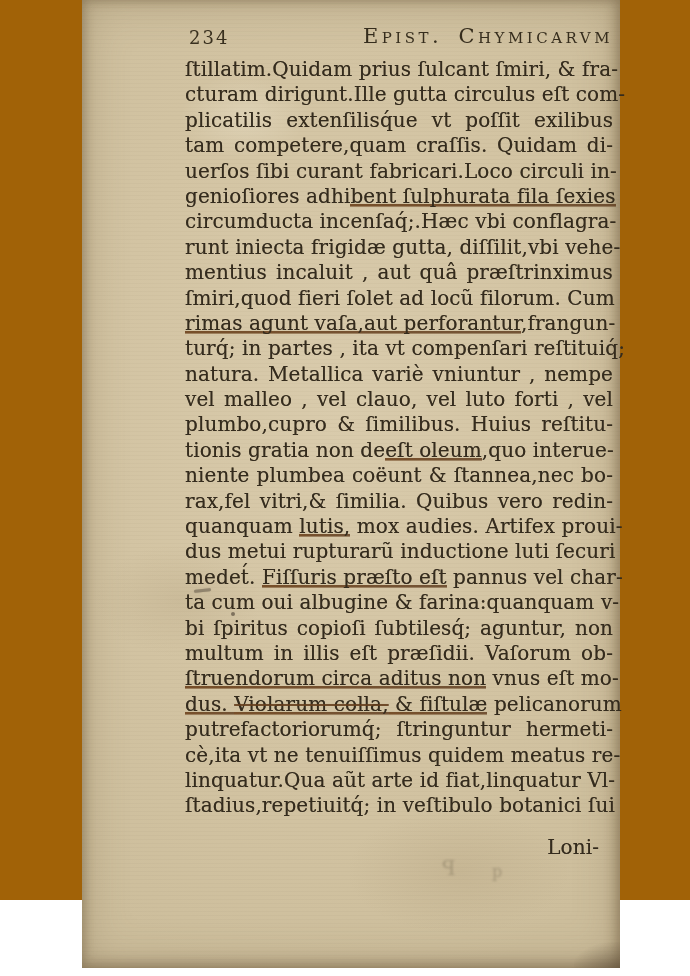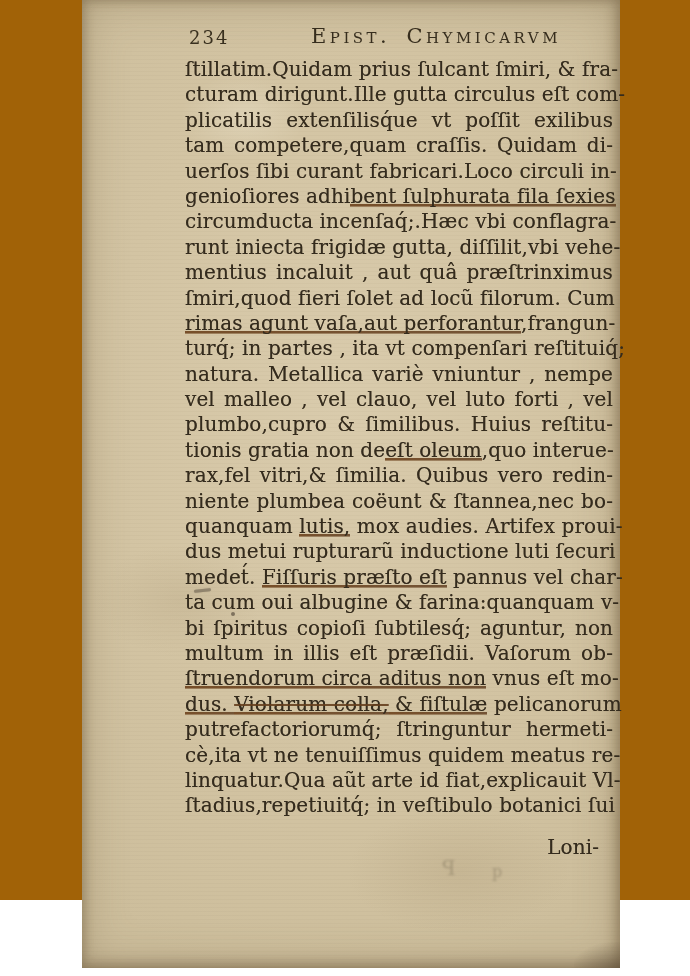--- a/index.html
+++ b/index.html
@@ -28,21 +28,21 @@
   }
   .header{
     position:absolute;left:103px;top:24px;width:428px;height:28px;
     color:#39301f;
   }
   .page-number{
     position:absolute;left:4px;top:3px;
     font-size:18px;letter-spacing:2px;
   }
   .running-title{
-    position:absolute;left:0;right:0;top:0;text-align:center;
+    position:absolute;left:0;right:0;top:0;text-align:right;
     padding-left:74px;
     font-variant-caps:small-caps;
     font-size:21px;letter-spacing:3.5px;word-spacing:6px;
     color:#362d1d;
   }
   .textblock{
     position:absolute;left:103px;top:57px;width:428px;
     color:#342b1d;
     font-size:20px;
     letter-spacing:.1px;
@@ -109,33 +109,33 @@
         <div class="line"><span class="seg">circumducta incenſaq́;.Hæc vbi conflagra-</span></div>
         <div class="line"><span class="seg">runt iniecta frigidæ gutta, diſſilit,vbi vehe-</span></div>
         <div class="line"><span class="seg">mentius incaluit , aut quâ præſtrinximus</span></div>
         <div class="line"><span class="seg">ſmiri,quod fieri ſolet ad locũ filorum. Cum</span></div>
         <div class="line"><span class="seg u">rimas agunt vaſa,aut perforantur</span><span class="seg">,frangun-</span></div>
         <div class="line"><span class="seg">turq́; in partes , ita vt compenſari reſtituiq́;</span></div>
         <div class="line"><span class="seg">natura. Metallica variè vniuntur , nempe</span></div>
         <div class="line"><span class="seg">vel malleo , vel clauo, vel luto forti , vel</span></div>
         <div class="line"><span class="seg">plumbo,cupro &amp; ſimilibus. Huius reſtitu-</span></div>
         <div class="line"><span class="seg">tionis gratia non de</span><span class="seg u">eſt oleum</span><span class="seg">,quo interue-</span></div>
+        <div class="line"><span class="seg">niente plumbea coëunt &amp; ſtannea,nec bo-</span></div>
         <div class="line"><span class="seg">rax,fel vitri,&amp; ſimilia. Quibus vero redin-</span></div>
-        <div class="line"><span class="seg">niente plumbea coëunt &amp; ſtannea,nec bo-</span></div>
         <div class="line"><span class="seg">quanquam </span><span class="seg u">lutis,</span><span class="seg"> mox audies. Artifex proui-</span></div>
         <div class="line"><span class="seg">dus metui rupturarũ inductione luti ſecuri</span></div>
         <div class="line"><span class="seg">medet́. </span><span class="seg u">Fiſſuris præſto eſt</span><span class="seg"> pannus vel char-</span></div>
         <div class="line"><span class="seg">ta cum oui albugine &amp; farina:quanquam v-</span></div>
         <div class="line"><span class="seg">bi ſpiritus copioſi ſubtilesq́; aguntur, non</span></div>
         <div class="line"><span class="seg">multum in illis eſt præſidii. Vaſorum ob-</span></div>
         <div class="line"><span class="seg u">ſtruendorum circa aditus non</span><span class="seg"> vnus eſt mo-</span></div>
         <div class="line"><span class="seg u">dus. </span><span class="seg u strike">Violarum colla,</span><span class="seg u"> &amp; fiſtulæ</span><span class="seg"> pelicanorum</span></div>
         <div class="line"><span class="seg">putrefactoriorumq́; ſtringuntur hermeti-</span></div>
         <div class="line"><span class="seg">cè,ita vt ne tenuiſſimus quidem meatus re-</span></div>
-        <div class="line"><span class="seg">linquatur.Qua aũt arte id fiat,explicauit Vl-</span></div>
+        <div class="line"><span class="seg">linquatur.Qua aũt arte id fiat,linquatur Vl-</span></div>
         <div class="line"><span class="seg">ſtadius,repetiuitq́; in veſtibulo botanici ſui</span></div>
         <div class="catchword-row">Loni-</div>
       </div>
 
     <div class="margin-dash"></div>
     <div class="ink-fleck"></div>
     <div class="ghost ghost-1">P</div>
     <div class="ghost ghost-2">q</div>
     <div class="corner-smudge"></div>
   </div>

